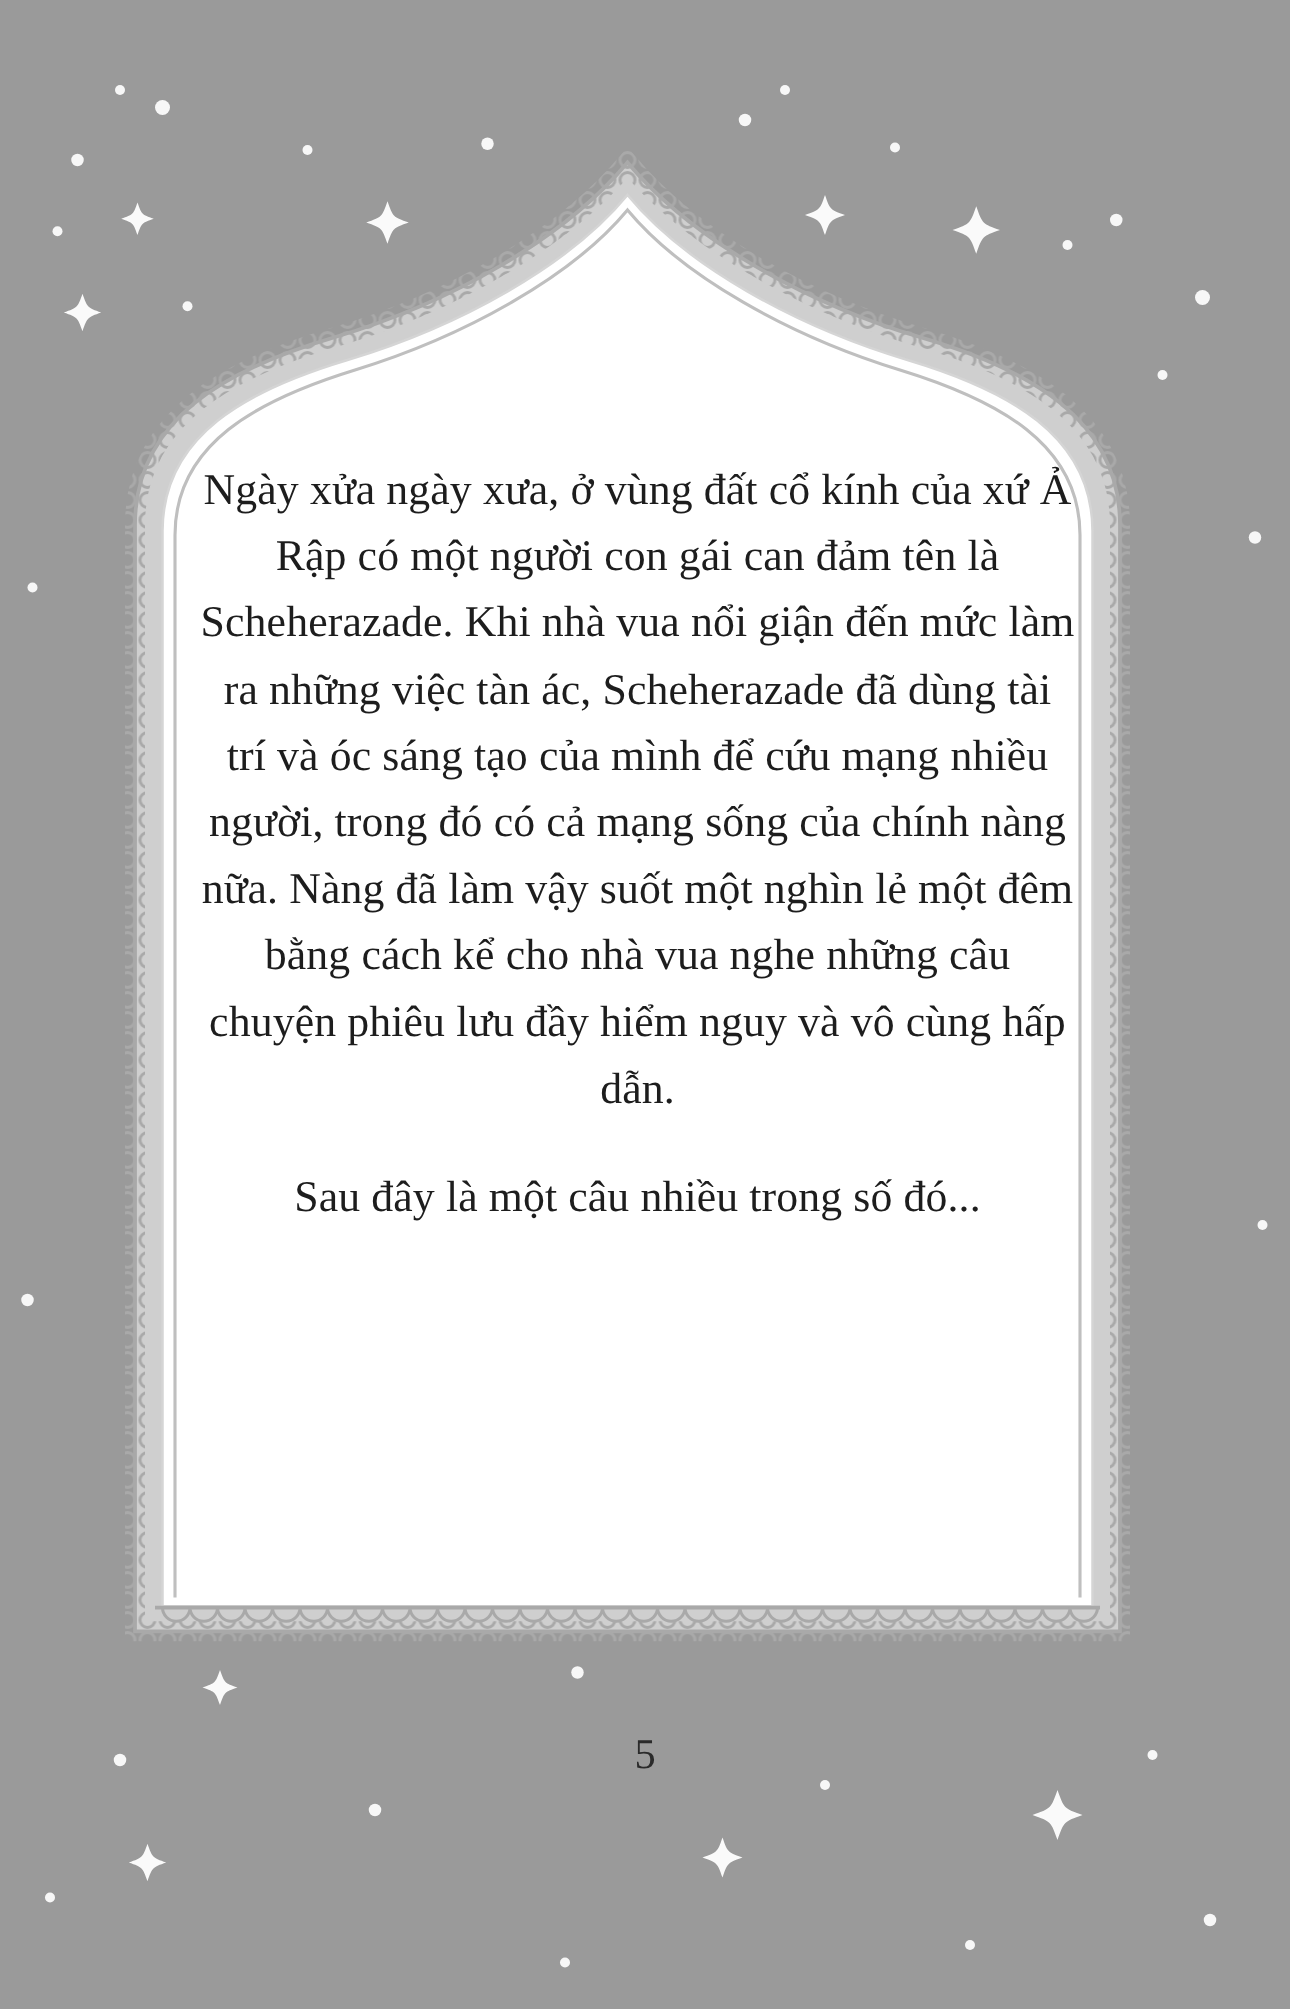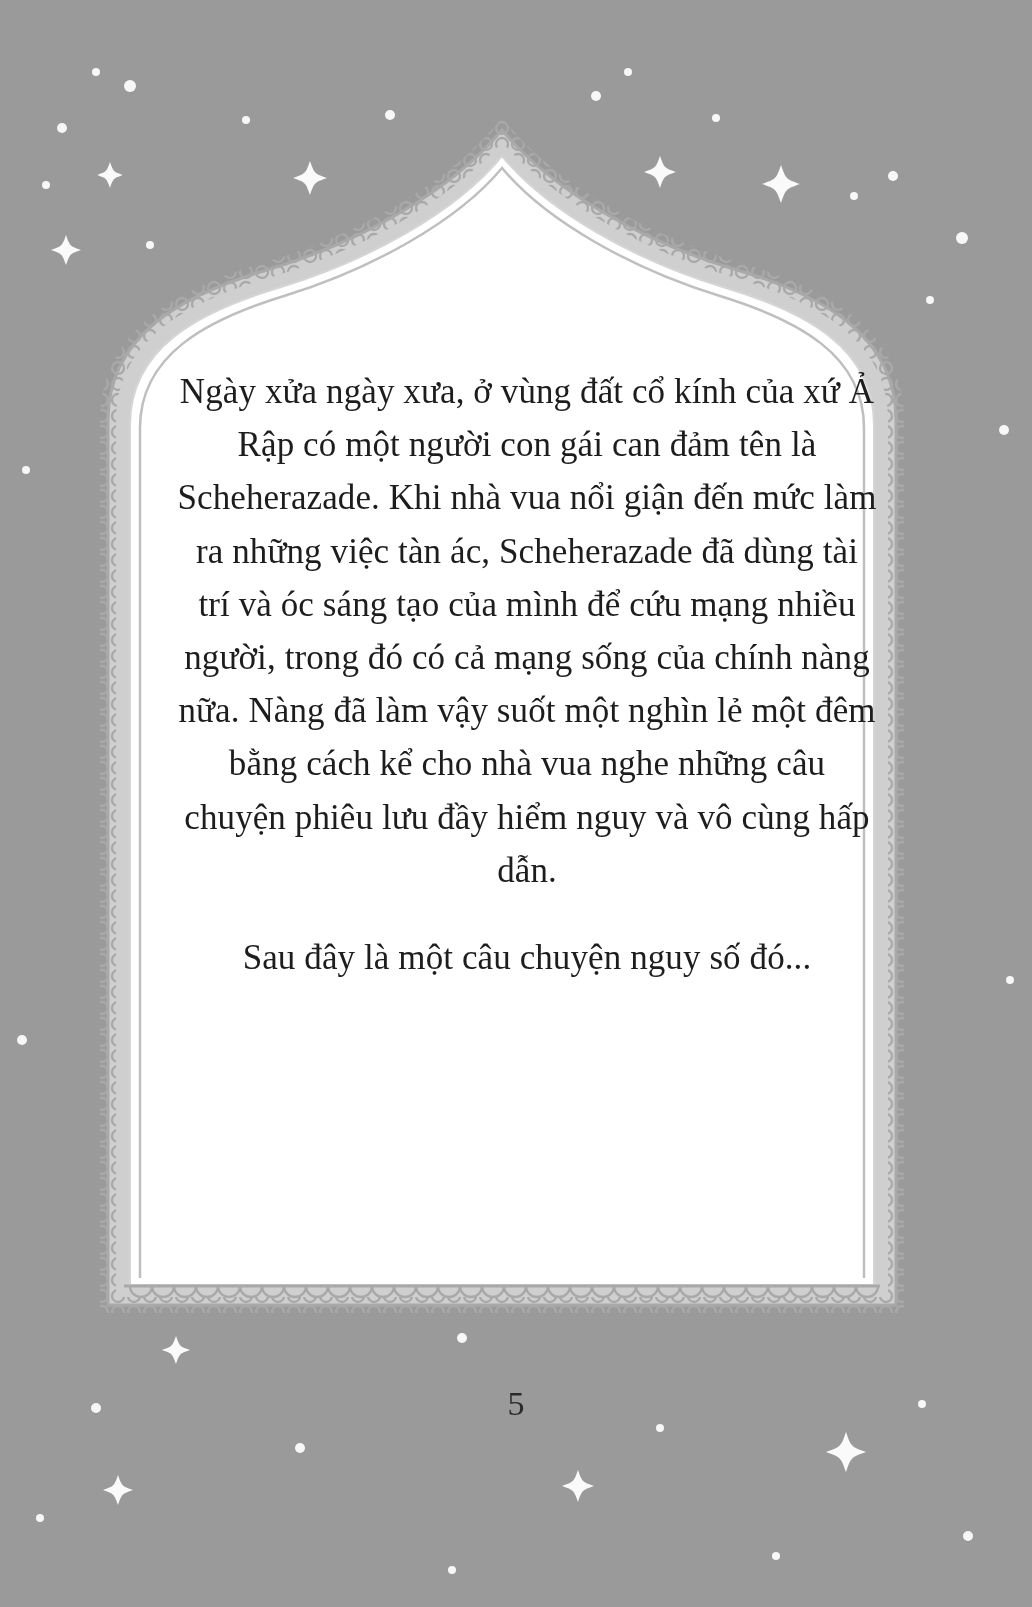--- a/index.html
+++ b/index.html
@@ -42,21 +42,20 @@
   .story-text {
     position: absolute;
     left: 160px;
     top: 365px;
     width: 700px;
     text-align: center;
     color: #1d1d1d;
     font-size: 35px;
     line-height: 1.52;
     letter-spacing: 0.1px;
-    margin-left: 17px;
   }
 
   .story-text p {
     margin: 0;
   }
   .story-text p + p {
     margin-top: 34px;
   }
 
   .page-number {
@@ -193,17 +192,17 @@
              L 802 1158" fill="none" stroke="#bfbfbf" stroke-width="2.5"></path>
 
     <g>
       <path d="M 62 1166 L 818 1166" stroke="#a9a9a9" stroke-width="3" fill="none"></path>
       <path id="bottomscal" d="M 68 1166 a 11 11 0 0 0 22 0 M 90 1166 a 11 11 0 0 0 22 0 M 112 1166 a 11 11 0 0 0 22 0 M 134 1166 a 11 11 0 0 0 22 0 M 156 1166 a 11 11 0 0 0 22 0 M 178 1166 a 11 11 0 0 0 22 0 M 200 1166 a 11 11 0 0 0 22 0 M 222 1166 a 11 11 0 0 0 22 0 M 244 1166 a 11 11 0 0 0 22 0 M 266 1166 a 11 11 0 0 0 22 0 M 288 1166 a 11 11 0 0 0 22 0 M 310 1166 a 11 11 0 0 0 22 0 M 332 1166 a 11 11 0 0 0 22 0 M 354 1166 a 11 11 0 0 0 22 0 M 376 1166 a 11 11 0 0 0 22 0 M 398 1166 a 11 11 0 0 0 22 0 M 420 1166 a 11 11 0 0 0 22 0 M 442 1166 a 11 11 0 0 0 22 0 M 464 1166 a 11 11 0 0 0 22 0 M 486 1166 a 11 11 0 0 0 22 0 M 508 1166 a 11 11 0 0 0 22 0 M 530 1166 a 11 11 0 0 0 22 0 M 552 1166 a 11 11 0 0 0 22 0 M 574 1166 a 11 11 0 0 0 22 0 M 596 1166 a 11 11 0 0 0 22 0 M 618 1166 a 11 11 0 0 0 22 0 M 640 1166 a 11 11 0 0 0 22 0 M 662 1166 a 11 11 0 0 0 22 0 M 684 1166 a 11 11 0 0 0 22 0 M 706 1166 a 11 11 0 0 0 22 0 M 728 1166 a 11 11 0 0 0 22 0 M 750 1166 a 11 11 0 0 0 22 0 M 772 1166 a 11 11 0 0 0 22 0 M 794 1166 a 11 11 0 0 0 22 0 " fill="none" stroke="#a9a9a9" stroke-width="2.4"></path>
     </g>
   </svg>
 
   <div class="story-text">
     <p>Ngày xửa ngày xưa, ở vùng đất cổ kính của xứ Ả Rập có một người con gái can đảm tên là Scheherazade. Khi nhà vua nổi giận đến mức làm ra những việc tàn ác, Scheherazade đã dùng tài trí và óc sáng tạo của mình để cứu mạng nhiều người, trong đó có cả mạng sống của chính nàng nữa. Nàng đã làm vậy suốt một nghìn lẻ một đêm bằng cách kể cho nhà vua nghe những câu chuyện phiêu lưu đầy hiểm nguy và vô cùng hấp dẫn.</p>
-    <p>Sau đây là một câu chuyện nguy số đó...</p>
+    <p>Sau đây là một câu nhiều trong số đó...</p>
   </div>
 
   <div class="page-number">5</div>
 </div>
 
 </body></html>

